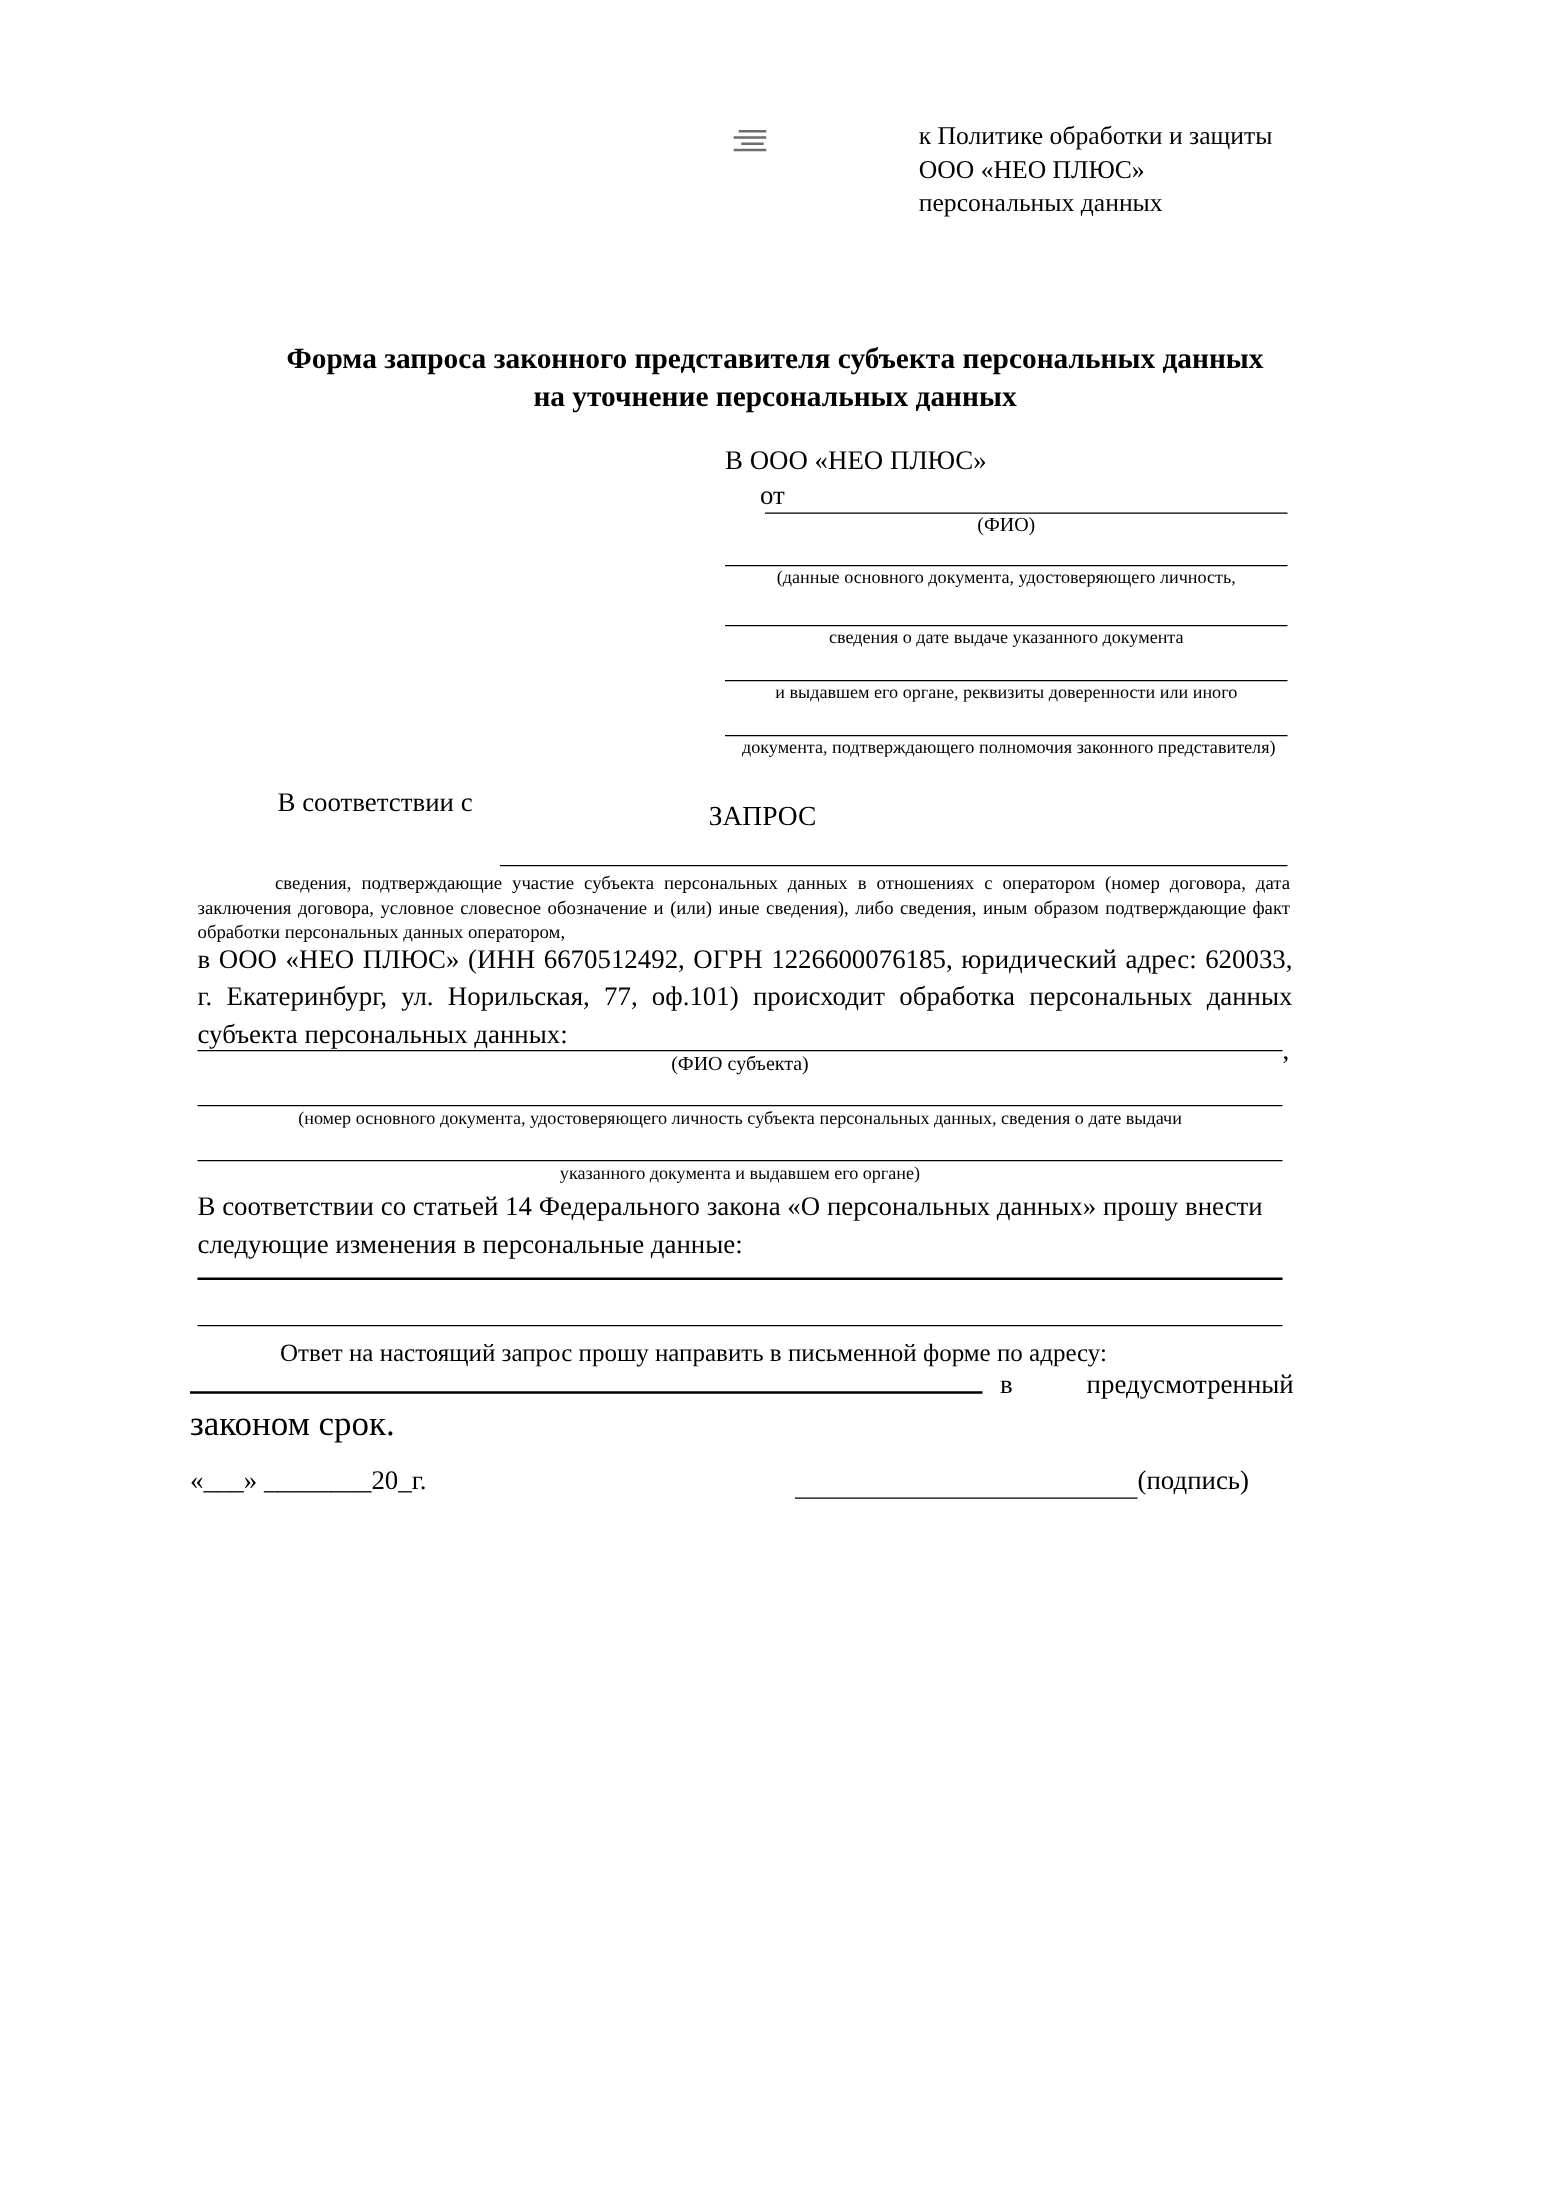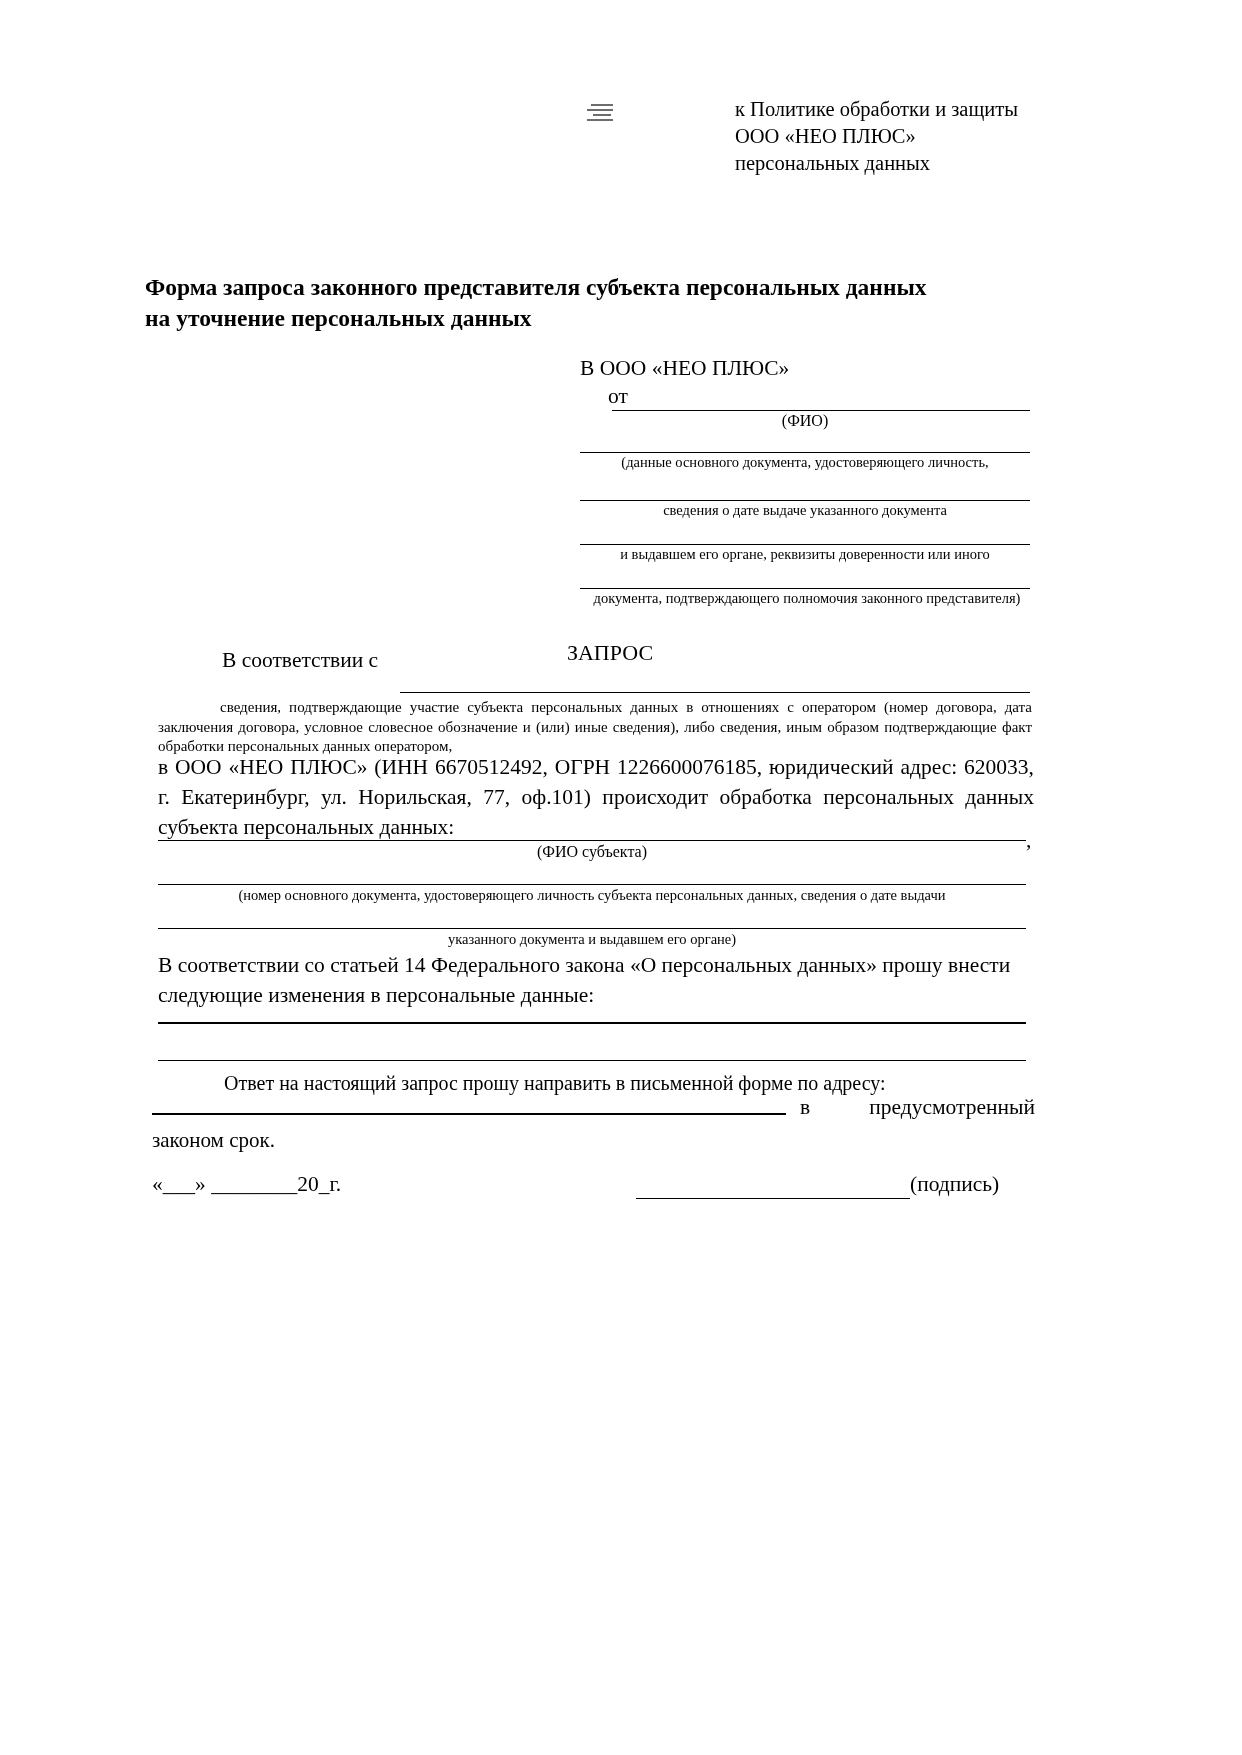--- a/index.html
+++ b/index.html
@@ -56,20 +56,21 @@
     font-size: 20.5px;
     line-height: 27px;
   }
 
   
   .title {
     position: absolute;
     top: 272px;
     left: 145px;
     width: 950px;
+    text-align: center;
     font-weight: bold;
     font-size: 23.5px;
     line-height: 31px;
   }
 
   
   .addressee {
     position: absolute;
     top: 353px;
     left: 580px;
@@ -116,21 +117,21 @@
     position: absolute;
     top: 640px;
     left: 160px;
     width: 900px;
     text-align: center;
     font-size: 22px;
   }
 
   .inaccord {
     position: absolute;
-    top: 648px;
+    top: 630px;
     left: 222px;
     font-size: 21.5px;
   }
   .rule-6 { position:absolute; left: 400px; top: 692px; width: 630px; }
 
   .fineprint {
     position: absolute;
     top: 698px;
     left: 158px;
     width: 874px;
@@ -180,21 +181,21 @@
     line-height: 30px;
     text-indent: 66px;
   }
   .rule-12 { position:absolute; left: 152px; top: 1113px; width: 634px; border-bottom-width: 2.2px;}
   .tail-v { position:absolute; left: 800px; top: 1095px; font-size: 21.5px;}
   .tail-word { position:absolute; left: 845px; top: 1095px; width: 190px; text-align: right; font-size: 21.5px;}
   .para-4 {
     position: absolute;
     top: 1125px;
     left: 152px;
-    font-size: 21px;
+    font-size: 28px;
     line-height: 30px;
     text-align: center;
   }
 
   .sign-row {
     position: absolute;
     top: 1172px;
     left: 152px;
     width: 880px;
     font-size: 21.5px;

